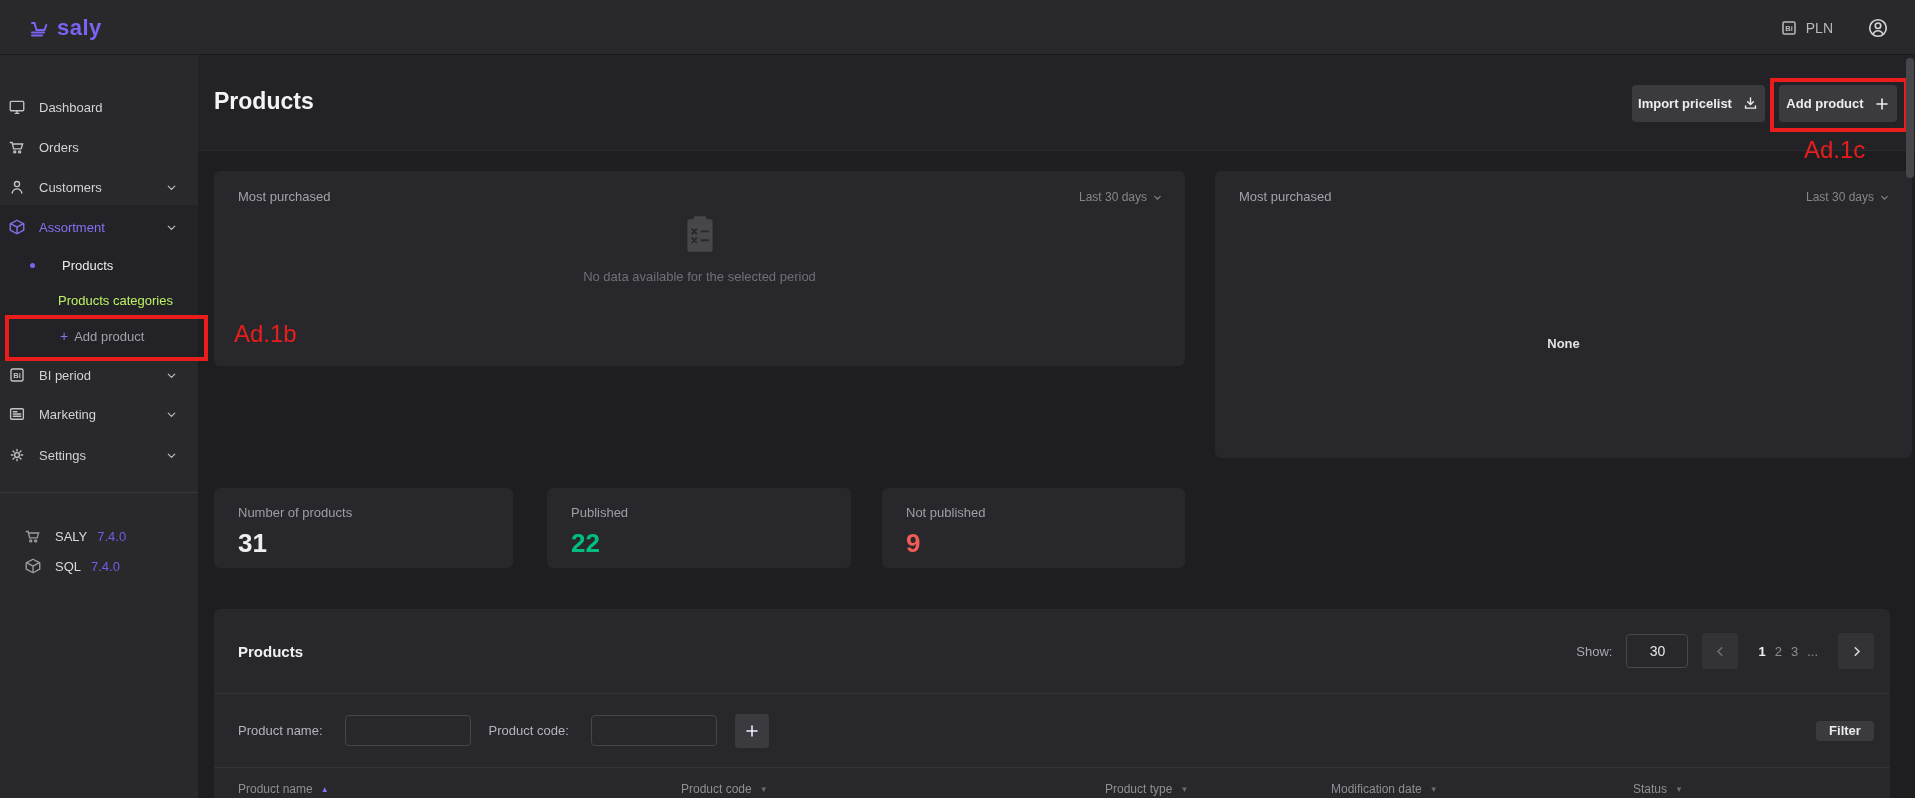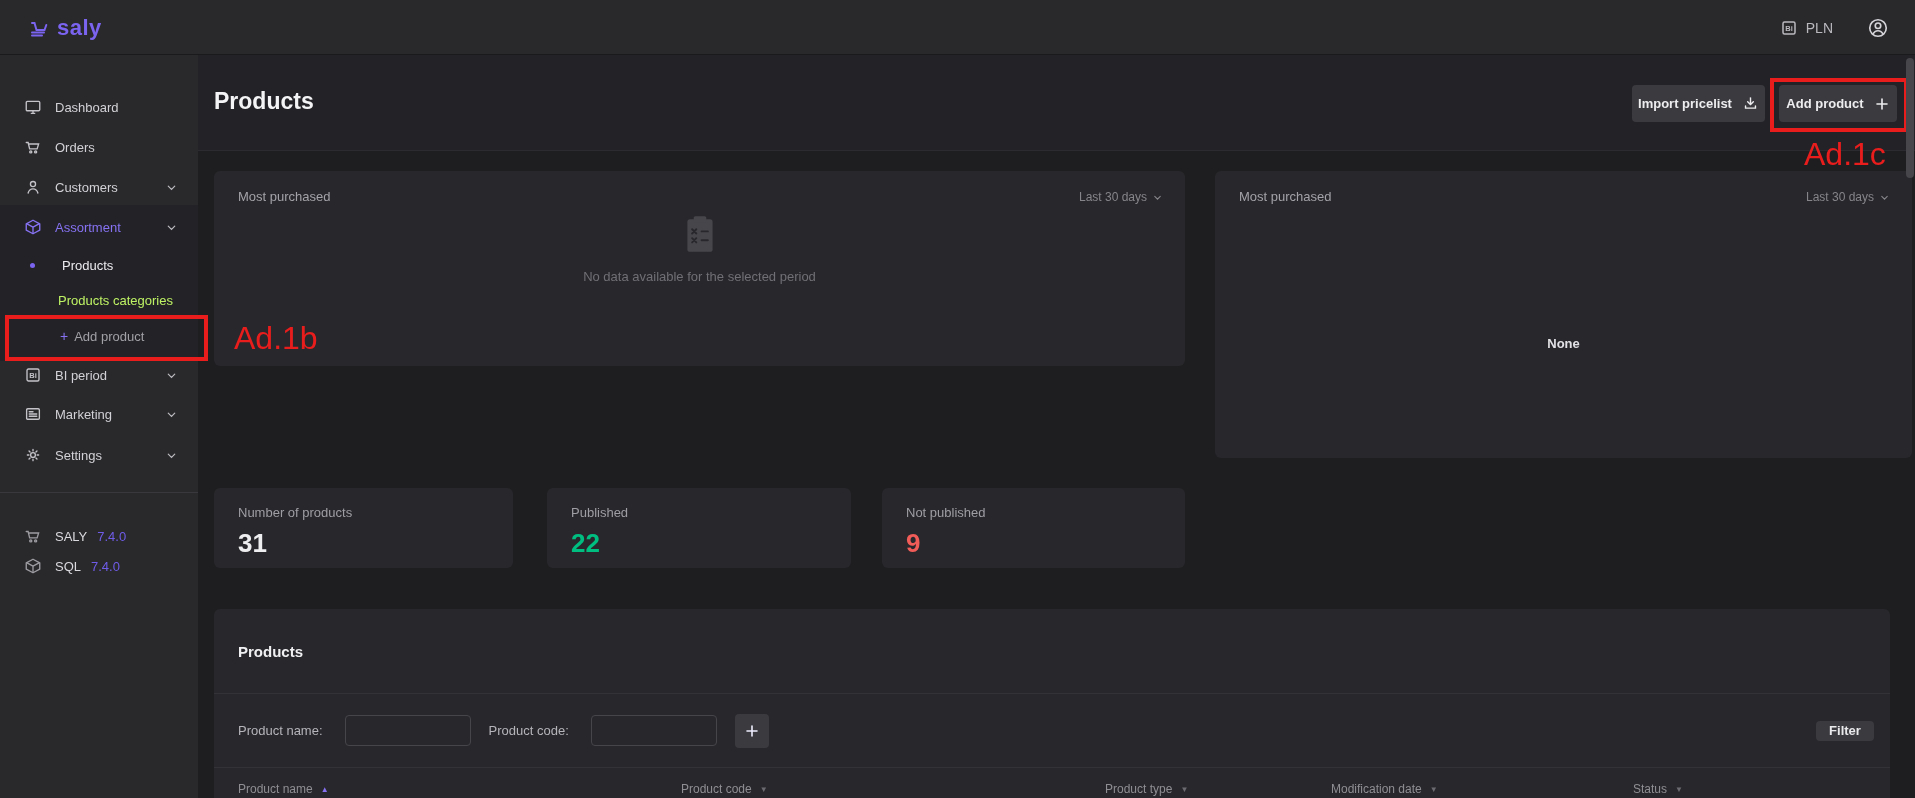--- a/index.html
+++ b/index.html
@@ -15,21 +15,21 @@
   .topbar-right { position:absolute; right:26px; top:0; height:55px; display:flex;
     align-items:center; gap:34px; }
   .currency { display:flex; align-items:center; gap:8px; color:#b9b9be; font-size:14px; cursor:pointer; }
   .usericon { color:#d5d5d9; display:flex; cursor:pointer; }
 
   
   .sidebar { position:absolute; left:0; top:55px; width:198px; height:743px;
     background:#29292c; z-index:4; }
   .nav-active-bg { position:absolute; left:0; top:150px; width:198px; height:156px; background:#232327; }
   .nav-item { position:absolute; left:0; width:198px; height:30px; display:flex;
-    align-items:center; padding-left:24px; cursor:pointer; }
+    align-items:center; padding-left:8px; cursor:pointer; }
   .nicon { width:18px; height:18px; margin-right:13px; color:#c3c3c8; display:flex; }
   .nlabel { font-size:13px; color:#d2d2d6; }
   .nchev { position:absolute; right:20px; color:#bcbcc1; display:flex; }
   .nav-item.active .nicon, .nav-item.active .nlabel { color:#8672f2; }
   .sub-item { position:absolute; left:0; width:198px; height:30px; display:flex;
     align-items:center; cursor:pointer; font-size:13px; }
   .sub-bullet { position:absolute; left:30px; width:5px; height:5px; border-radius:50%; background:#7a64f0; }
   .sub-label-main { padding-left:62px; color:#ebebef; }
   .sub-label { padding-left:58px; color:#bef264; }
   .sub-add { padding-left:60px; color:#a0a0a6; display:flex; gap:6px; align-items:center; }
@@ -107,21 +107,21 @@
     border-bottom:1px solid #3a3a3f; }
   .th { font-size:12px; color:#8e8e93; display:flex; align-items:center; gap:8px; cursor:pointer; }
   .tri { font-size:8px; }
   .tri-asc { color:#8672f2; } .tri-desc { color:#6a6a70; }
 
   
   .anno { position:absolute; z-index:20; pointer-events:none; }
   .anno-box { border:4px solid #ea1d1d; }
   .anno-box-b { left:5px; top:315px; width:203px; height:46px; }
   .anno-box-c { left:1770px; top:78px; width:138px; height:54px; }
-  .anno-label { color:#ea1d1d; font-size:32px; }
+  .anno-label { color:#ea1d1d; font-size:24px; }
   .anno-label-b { left:234px; top:320px; }
   .anno-label-c { left:1804px; top:136px; }
 
   .scroll-thumb { position:absolute; right:1px; top:58px; width:8px; height:120px;
     background:#46464b; border-radius:4px; z-index:30; cursor:pointer; }
 
   svg { display:block; }
 </style>
 </head>
 <body>
@@ -374,20 +374,40 @@
       <div class="stat-value stat-green">22</div>
     </div>
     <div class="card stat-card stat-3">
       <div class="stat-label">Not published</div>
       <div class="stat-value stat-red">9</div>
     </div>
 
     <div class="card card-table">
       <div class="tc-header">
         <span class="tc-title">Products</span>
+        <div class="tc-right">
+          <span class="show-label">Show:</span>
+          <input class="show-input" value="30" style="">
+          <button class="pg-btn pg-prev">
+              <svg width="15" height="15" viewBox="0 0 24 24" fill="none" stroke="currentColor" stroke-width="2.6" stroke-linecap="round">
+                <polyline points="14,6 8,12 14,18"></polyline>
+              </svg>
+            </button>
+          <span class="pages">
+            <span class="page-current">1</span>
+            <span class="page-n">2</span>
+            <span class="page-n">3</span>
+            <span class="page-n">...</span>
+          </span>
+          <button class="pg-btn pg-next">
+              <svg width="15" height="15" viewBox="0 0 24 24" fill="none" stroke="currentColor" stroke-width="2.6" stroke-linecap="round">
+                <polyline points="10,6 16,12 10,18"></polyline>
+              </svg>
+            </button>
+        </div>
       </div>
 
       <div class="tc-filter">
         <span class="f-label">Product name:</span>
         <input class="f-input" style="">
         <span class="f-label">Product code:</span>
         <input class="f-input" style="">
         <button class="f-plus">
             <svg width="16" height="16" viewBox="0 0 24 24" fill="none" stroke="currentColor" stroke-width="2.4" stroke-linecap="round">
               <path d="M12 4.5v15M4.5 12h15"></path>

